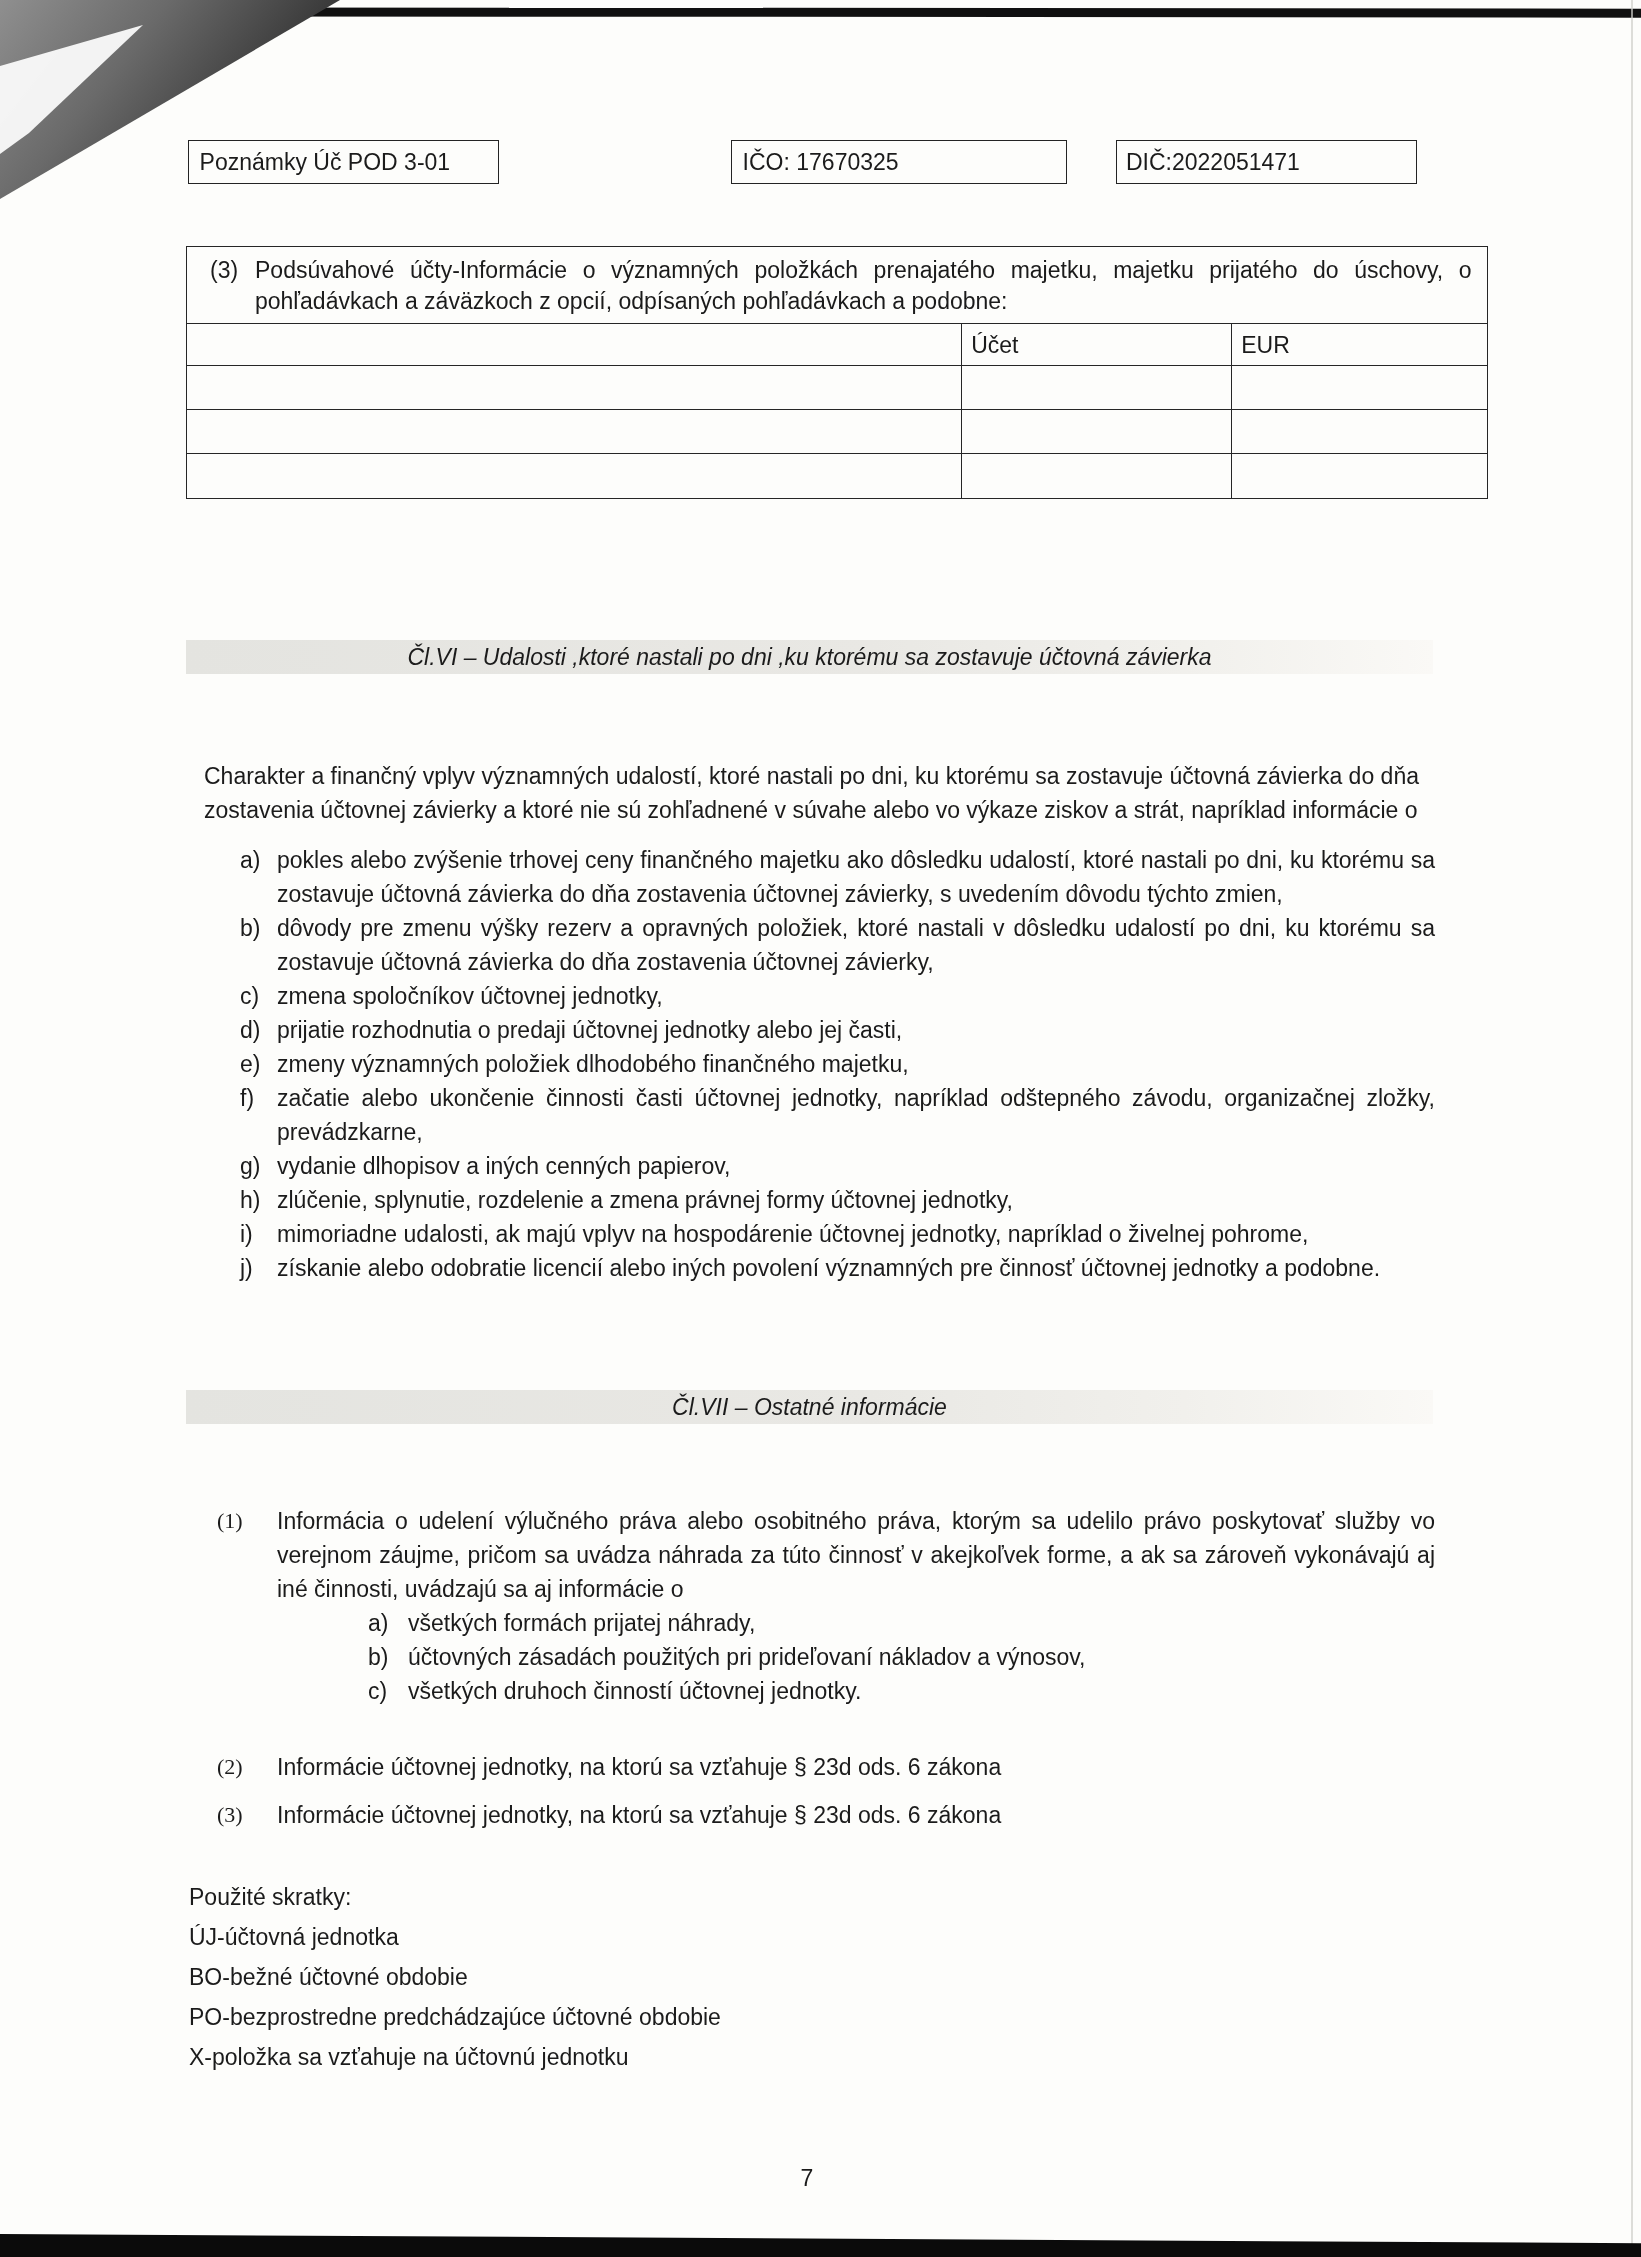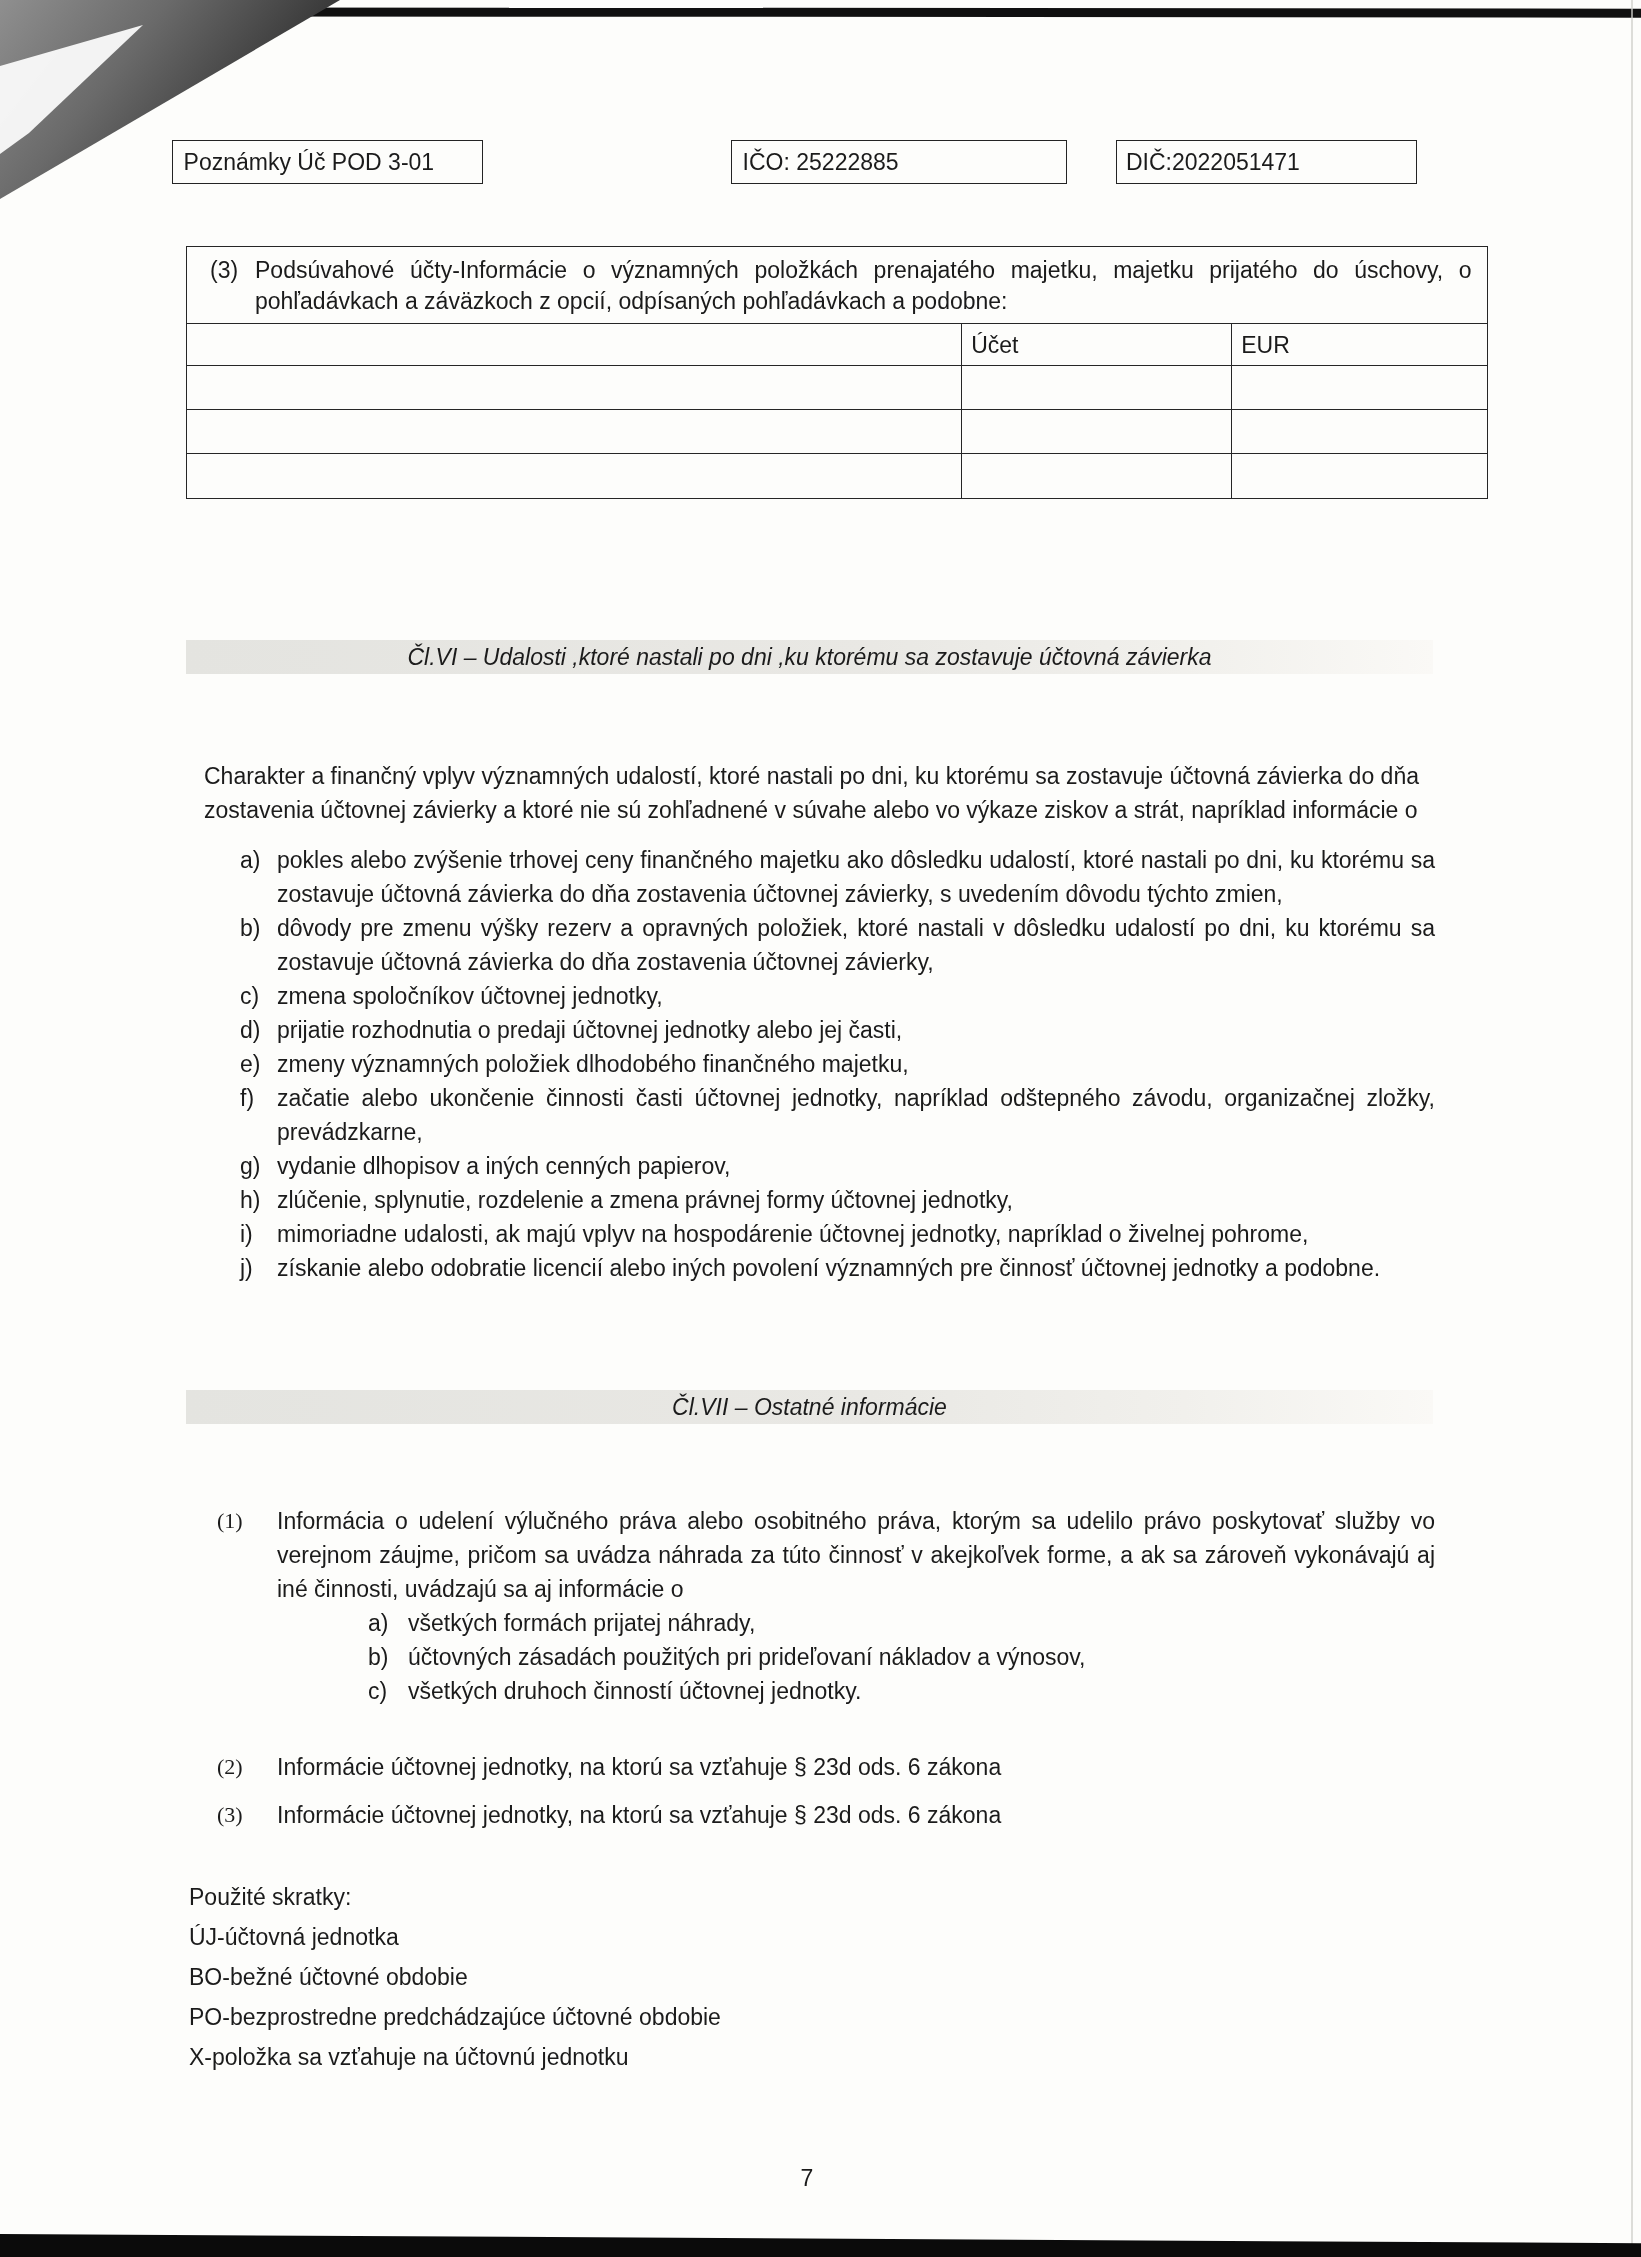--- a/index.html
+++ b/index.html
@@ -43,21 +43,21 @@
 
   
   .hbox {
     position:absolute; top:140px; height:44px;
     border:1.9px solid #242424;
     box-sizing:border-box;
     display:flex; align-items:center;
     padding-left:10.6px;
     background:#fdfdfb;
   }
-  .hbox1 { left:172px; width:311px; }
+  .hbox1 { left:188px; width:311px; }
   .hbox2 { left:731px; width:336px; }
   .hbox3 { left:1116px; width:301px;padding-left:9px; }
 
   
   .tablebox {
     position:absolute; top:246px; left:186px; width:1302px;
     border:1.9px solid #262626; box-sizing:border-box;
     background:#fdfdfb;
   }
   .tcaption {
@@ -122,21 +122,21 @@
     <div class="corner-dark"></div>
     <div class="corner-fold"></div>
   </div>
   <div class="scan-right-edge"></div>
   <div class="scan-bottom-band"></div>
 
   <div class="hbox hbox1">
     <span>Poznámky Úč POD 3-01</span>
   </div>
   <div class="hbox hbox2">
-    <span>IČO: 25222885</span>
+    <span>IČO: 17670325</span>
   </div>
   <div class="hbox hbox3">
     <span>DIČ:2022051471</span>
   </div>
 
   <div class="tablebox">
     <div class="tcaption">
       <span class="tcap-label">(3)</span>
       <span class="tcap-text">Podsúvahové účty-Informácie o významných položkách prenajatého majetku, majetku prijatého do úschovy, o pohľadávkach a záväzkoch z opcií, odpísaných pohľadávkach a podobne:</span>
     </div>

